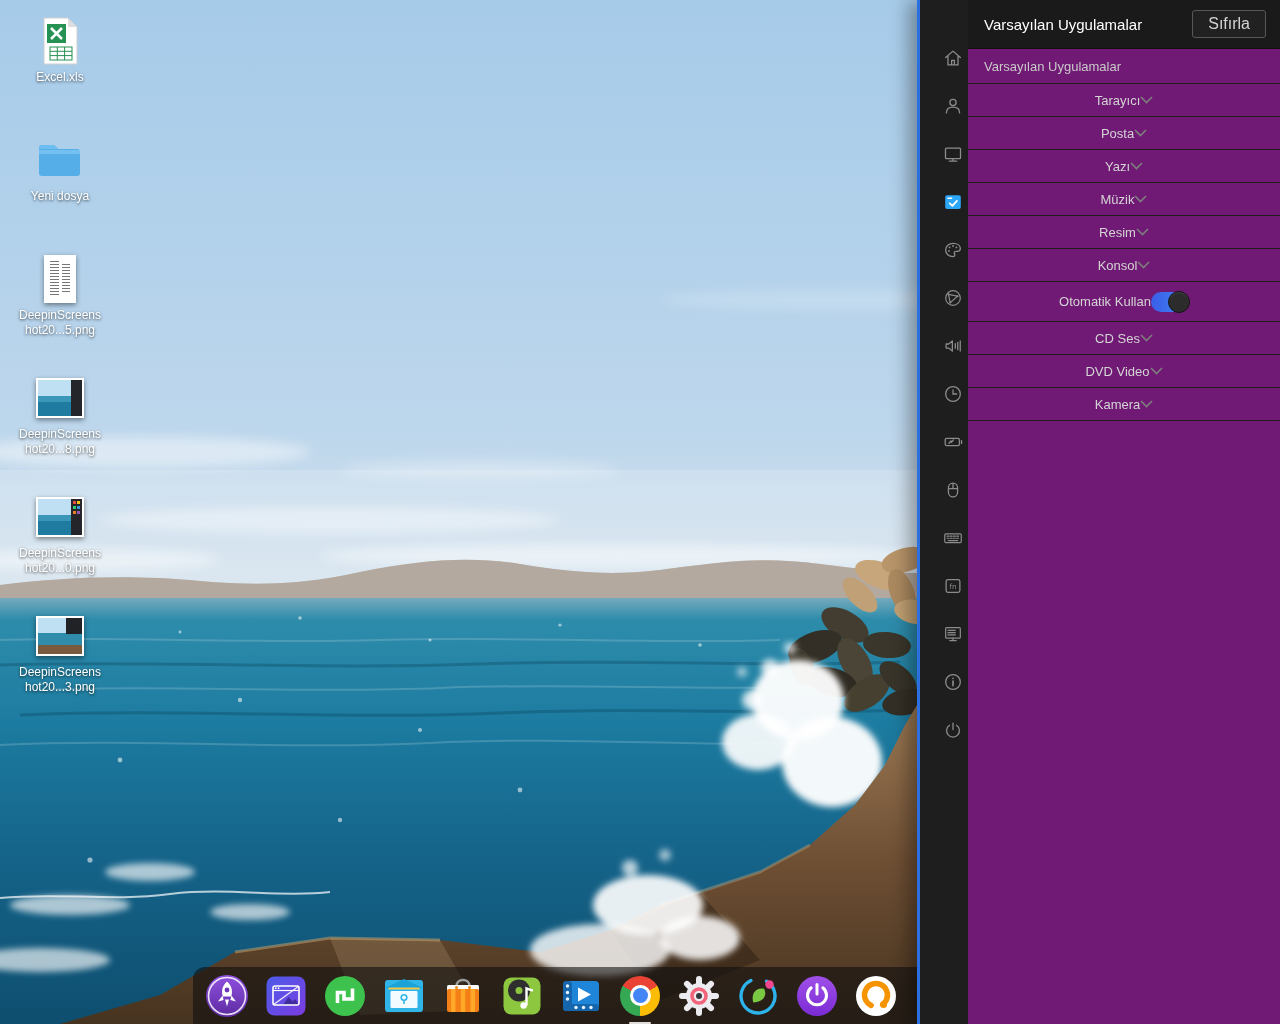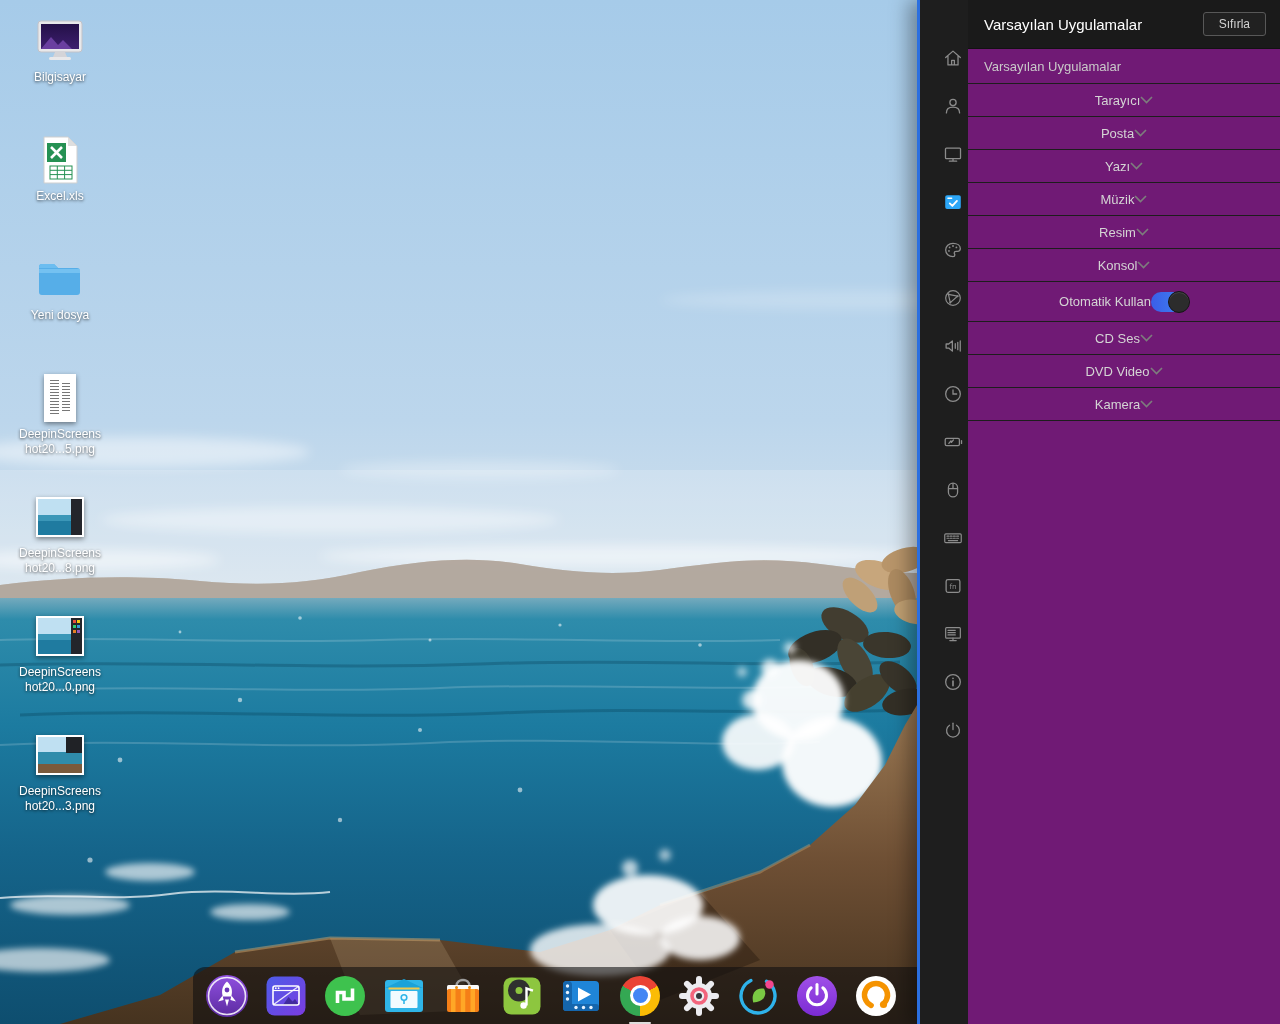--- a/index.html
+++ b/index.html
@@ -44,21 +44,21 @@
   
   .panel{position:absolute;top:0;right:0;bottom:0;width:363px;display:flex;z-index:10;
          box-shadow:-8px 0 18px rgba(0,0,0,.35);}
   .accent{width:3px;background:#2b6fe0;}
   .side{width:48px;background:#1e1e1e;display:flex;flex-direction:column;align-items:center;padding-top:34px;box-sizing:border-box;}
   .sitem{width:48px;height:48px;display:flex;align-items:center;justify-content:center;cursor:pointer;padding-left:17px;}
   .content{flex:1;background:#701a75;display:flex;flex-direction:column;}
   .phead{height:48px;background:#1a1a1a;display:flex;align-items:center;justify-content:space-between;
          padding:0 14px 0 16px;border-bottom:1px solid #121212;}
   .ptitle{color:#fff;font-size:15px;}
-  .reset{background:#212121;border:1px solid #585858;border-radius:3px;color:#d4d4d4;font-size:12px;
+  .reset{background:#212121;border:1px solid #585858;border-radius:3px;color:#d4d4d4;font-size:16px;
          padding:4px 15px;cursor:pointer;font-family:inherit;}
   .section{height:34px;display:flex;align-items:center;padding:0 16px;color:#c9c9c9;font-size:13px;}
   .row{height:32px;border-top:1px solid #1d1d1d;display:flex;align-items:center;justify-content:center;
        padding:0 16px;color:#d4d4d4;font-size:13px;cursor:pointer;}
   .row.tall{height:39px;}
   .rows-end{border-top:1px solid #1d1d1d;flex:1;}
   .chev{flex:0 0 auto;}
   .toggle{width:38px;height:20px;border-radius:10px;position:relative;cursor:pointer;
           background:linear-gradient(90deg,#3a5ee8,#3f87f2);}
   .knob{position:absolute;right:-1px;top:-1px;width:22px;height:22px;border-radius:50%;
@@ -188,38 +188,20 @@
       <ellipse cx="70" cy="905" rx="60" ry="10"></ellipse>
       <ellipse cx="150" cy="872" rx="45" ry="9"></ellipse>
       <ellipse cx="40" cy="960" rx="70" ry="12"></ellipse>
       <ellipse cx="250" cy="912" rx="40" ry="8"></ellipse>
     </g>
     <path d="M0 898 C60 892 110 902 170 894 C230 887 280 898 330 892" stroke="rgba(255,255,255,.7)" stroke-width="2" fill="none"></path>
   </svg>
 
   <div class="dicons">
 
-    <div class="dicon">
-      <div class="dthumb">
-        <svg width="48" height="42" viewBox="0 0 48 42">
-          <defs>
-              <linearGradient id="gsc" x1="0" y1="0" x2="0" y2="1">
-            <stop offset="0" stop-color="#241048"></stop>
-                <stop offset="1" stop-color="#3d1f6e"></stop>
-              </linearGradient>
-            </defs>
-          <rect x="2" y="1" width="44" height="31" rx="3" fill="#e8e8ea" stroke="#c2c2c8"></rect>
-          <rect x="5" y="4" width="38" height="25" fill="url(#gsc)"></rect>
-          <path d="M5 29 l10-12 7 8 5-5 9 9 z" fill="#6a3fa0"></path>
-          <path d="M19 32 h10 l2 5 h-14 z" fill="#d4d4d8"></path>
-          <rect x="13" y="37" width="22" height="3" rx="1.5" fill="#e8e8ea"></rect>
-        </svg>
-      </div>
-      <div class="dlabel">Bilgisayar</div>
-    </div>
 
     <div class="dicon">
       <div class="dthumb">
         <svg width="40" height="48" viewBox="0 0 40 48">
           <path d="M4 1 H28 L37 10 V47 H4 Z" fill="#fff" stroke="#cfcfcf"></path>
           <path d="M28 1 L28 10 H37 Z" fill="#dedede"></path>
           <rect x="7" y="7" width="19" height="19" fill="#259153"></rect>
           <path d="M11 11 l11 11 M22 11 l-11 11" stroke="#fff" stroke-width="2.6"></path>
           <g stroke="#259153" fill="#fff">
             <rect x="10" y="30" width="22" height="13"></rect>

